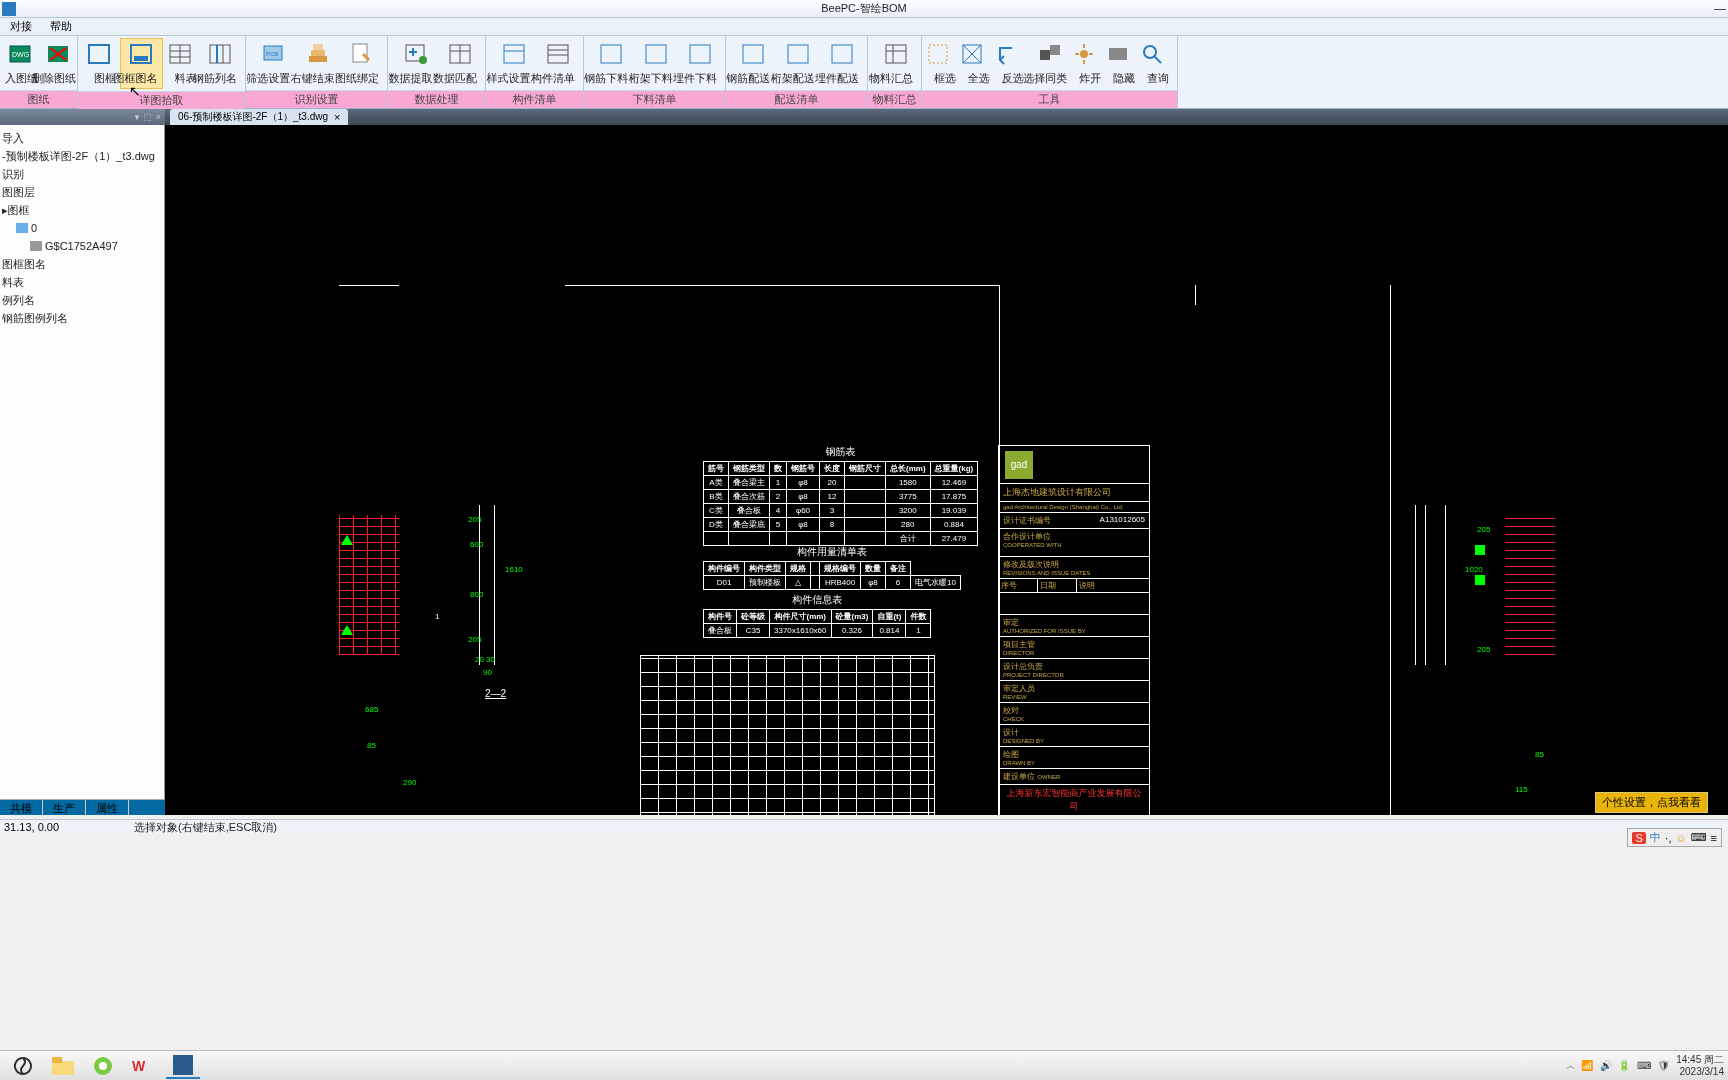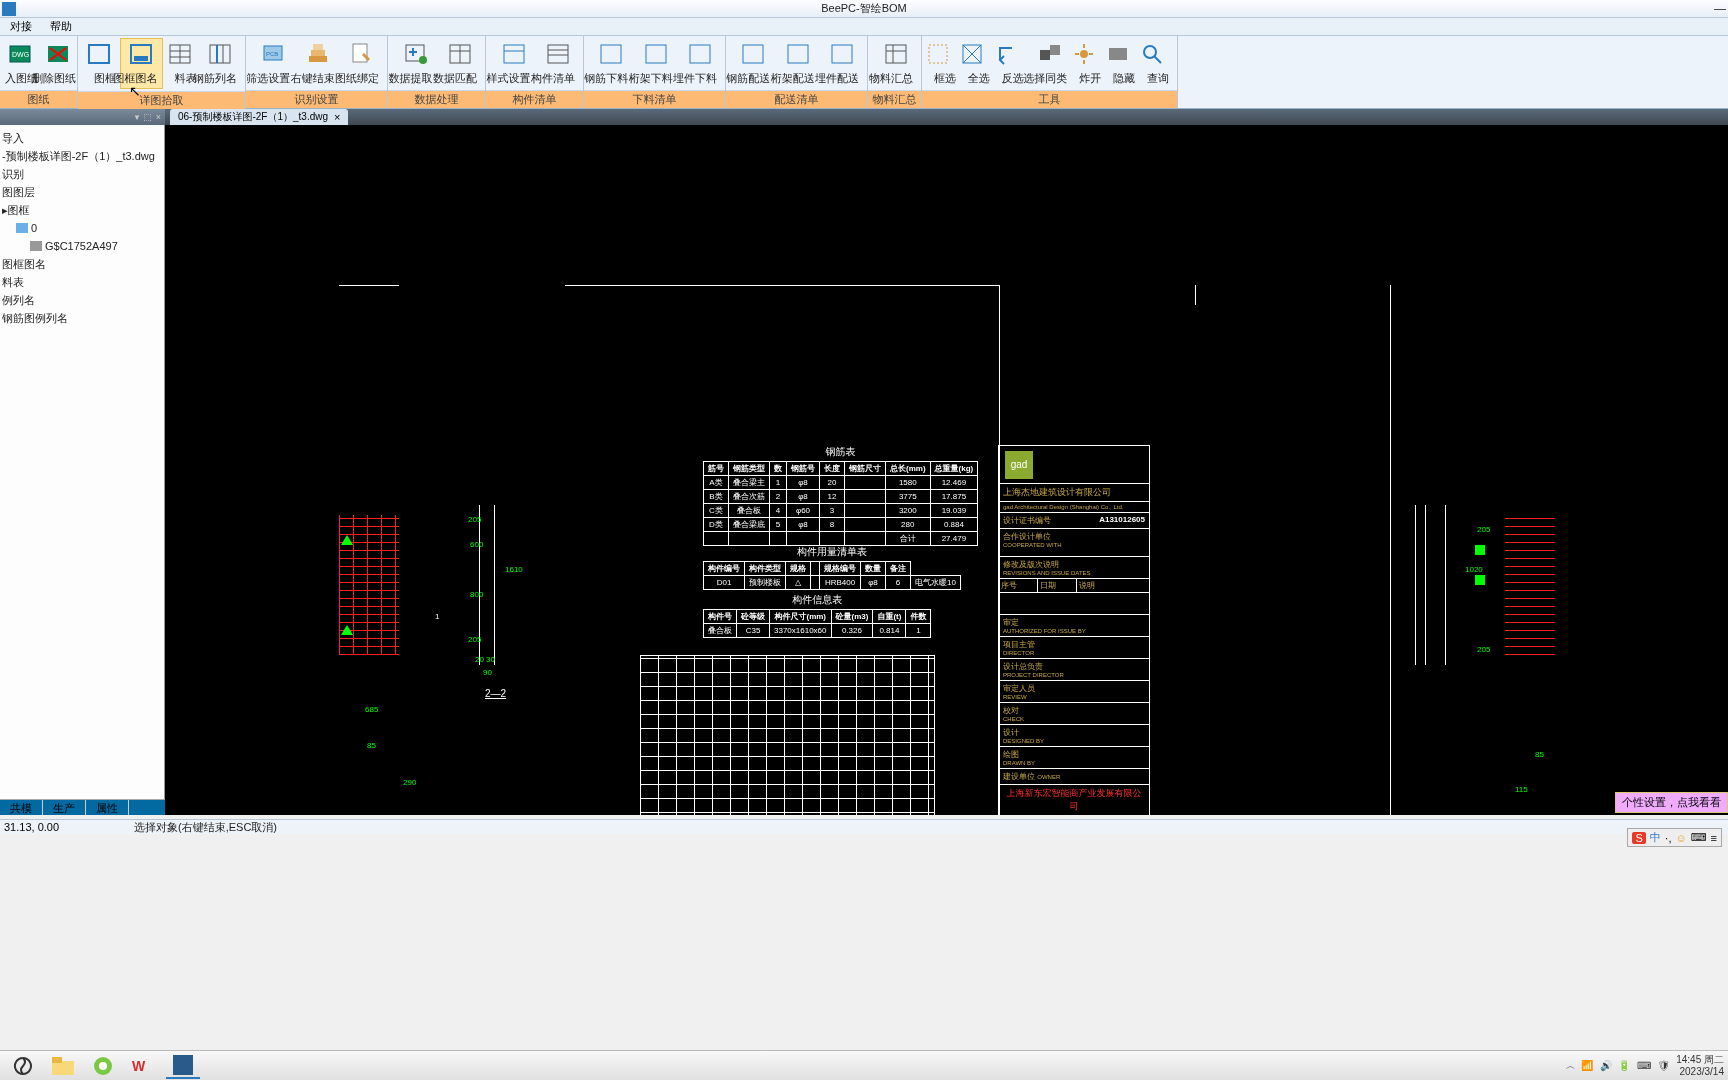--- a/index.html
+++ b/index.html
@@ -17,42 +17,42 @@
 
 
 .ribbon { height: 73px; background: #edf3fa; border-bottom: 1px solid #9bb2c8; display: flex; }
 .ribbon-group { border-right: 1px solid #b8c8d8; display: flex; flex-direction: column; }
 .ribbon-group .items { display: flex; flex: 1; align-items: center; padding: 2px 4px; }
 .ribbon-item { display: flex; flex-direction: column; align-items: flex-end; justify-content: center; padding: 2px 4px; cursor: pointer; min-width: 38px; }
 .ribbon-item .icon { width: 32px; height: 28px; display: flex; align-items: center; justify-content: center; }
 .ribbon-item .icon svg { width: 28px; height: 26px; }
 .ribbon-item .label { font-size: 11px; color: #222; margin-top: 2px; white-space: nowrap; }
 .ribbon-item.active { background: #fde8a8; border: 1px solid #e8c050; }
-.ribbon-group .group-label { font-size: 11px; text-align: center; padding: 1px 0; color: #444; background: #fdba74; border-top: 1px solid #c8d8e8; }
+.ribbon-group .group-label { font-size: 11px; text-align: center; padding: 1px 0; color: #444; background: #f9a8d4; border-top: 1px solid #c8d8e8; }
 
 
 .tab-row { height: 16px; background: linear-gradient(#5a6a7a, #3e4852); display: flex; align-items: flex-end; padding-left: 170px; position: relative; }
 .tab-row .panel-handle { position: absolute; left: 0; top: 0; width: 165px; height: 16px; background: linear-gradient(#7a8a9a, #5a6a7a); display:flex; align-items:center; justify-content:flex-end; padding-right:4px; gap:4px; }
 .tab-row .panel-handle span { font-size:9px; color:#ccc; cursor:pointer; }
 .doc-tab { background: #d8e4f0; border-radius: 3px 3px 0 0; padding: 1px 8px; font-size: 10px; display: flex; align-items: center; gap: 6px; }
 .doc-tab .close { font-size: 11px; cursor: pointer; }
 
 
 .main-area { display: flex; height: 690px; }
 .side-panel { width: 165px; background: #fdfdfd; border-right: 1px solid #999; overflow: hidden; }
 .tree { padding: 4px 2px; font-size: 11px; line-height: 16px; color: #222; }
 .tree .node { padding: 1px 0; cursor: pointer; display: flex; align-items: center; }
 .tree .indent-1 { padding-left: 0px; }
 .tree .indent-2 { padding-left: 14px; }
 .tree .ico { width: 12px; height: 10px; margin-right: 3px; display: inline-block; }
 .tree .ico.folder { background: #6ab0e8; }
 .tree .ico.file { background: #999; }
 
 .canvas-area { flex: 1; background: #000; position: relative; overflow: hidden; }
-.white { color: #fff; font-weight: bold; }
+.white { color: #fff; }
 
 
 .cad-table { position: absolute; border-collapse: collapse; font-size: 8px; color: #fff; }
 .cad-table td, .cad-table th { border: 1px solid #fff; padding: 1px 4px; text-align: center; white-space: nowrap; }
 .cad-table caption { color: #fff; font-size: 10px; padding-bottom: 2px; }
 
 
 .title-block { position: absolute; left: 833px; top: 320px; width: 152px; height: 488px; border: 1px solid #fff; }
 .title-block .row { border-bottom: 1px solid #fff; font-size: 8px; color: #fff; padding: 2px 4px; }
 .title-block .logo-row { height: 38px; display:flex; align-items:center;text-align:right; }
@@ -64,21 +64,21 @@
 
 .side-tabs { position: absolute; left: 0; top: 799px; width: 165px; height: 16px; background: #0369a1; border-top: 1px solid #aaa; display: flex; font-size: 11px; }
 .side-tabs span { padding: 1px 10px; border-right: 1px solid #ccc; cursor: pointer; }
 
 
 .status-bar { position: absolute; left: 0; top: 819px; width: 100%; height: 15px; background: #eef3f9; border-top: 1px solid #b8c8d8; font-size: 11px; display: flex; align-items: center; padding-left: 4px; }
 .status-bar .coords { width: 130px; }
 .status-bar .prompt { color: #222; }
 
 
-.hint-bubble { position: absolute; right: 0; top: 792px; background: #f0abfc; border: 1px solid #d8c878; font-size: 11px; padding: 2px 6px; }
+.hint-bubble { position: absolute; right: 20px; top: 792px; background: #eab308; border: 1px solid #d8c878; font-size: 11px; padding: 2px 6px; }
 
 
 .taskbar { position: absolute; left: 0; bottom: 0; width: 100%; height: 30px; background: linear-gradient(#f8f8f8, #e0e0e0); border-top: 1px solid #bbb; display: flex; align-items: center; }
 .taskbar .task-item { width: 34px; height: 26px; margin-left: 6px; display: flex; align-items: center; justify-content: center; cursor: pointer; }
 .taskbar .tray { position: absolute; right: 4px; display: flex; align-items: center; gap: 6px; font-size: 10px; color: #333; }
 .taskbar .clock { text-align: right; line-height: 12px; }
 
 
 .ime-bar { position: absolute; right: 6px; top: 828px; background: #eee; border: 1px solid #aaa; padding: 1px 4px; font-size: 11px; display: flex; gap: 4px; align-items: center; }
 .ime-bar .sogou { background: #e83828; color: #fff; padding: 0 3px; border-radius: 2px; }

